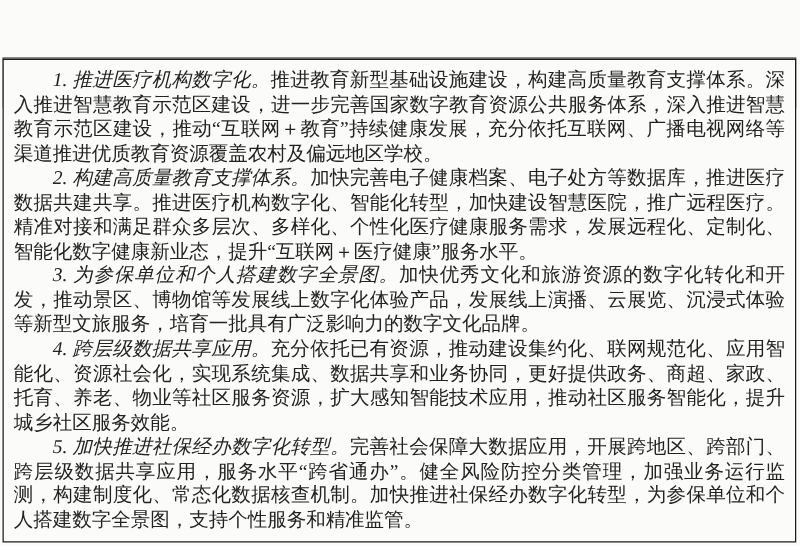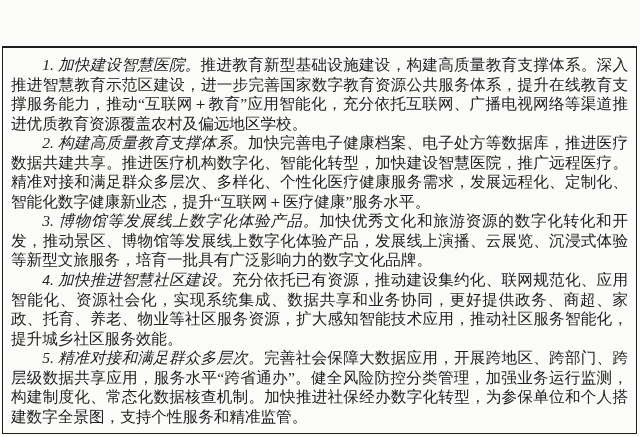--- a/index.html
+++ b/index.html
@@ -74,25 +74,25 @@
 <body>
 
 <div class="doc-page">
 
   <div class="title-box">
     <span class="title-text">专栏 8　社会服务数字化提升工程</span>
   </div>
 
   <div class="body-box">
 
-    <p class="para"><span class="para-lead">1. </span><span class="para-lead">加快建设智慧医院。</span><span class="para-body">推进教育新型基础设施建设，构建高质量教育支撑体系。深入推进智慧教育示范区建设，进一步完善国家数字教育资源公共服务体系，提升在线教育支撑服务能力，推动“互联网＋教育”应用智能化，充分依托互联网、广播电视网络等渠道推进优质教育资源覆盖农村及偏远地区学校。</span></p>
+    <p class="para"><span class="para-lead">1. </span><span class="para-lead">推进医疗机构数字化。</span><span class="para-body">推进教育新型基础设施建设，构建高质量教育支撑体系。深入推进智慧教育示范区建设，进一步完善国家数字教育资源公共服务体系，深入推进智慧教育示范区建设，推动“互联网＋教育”持续健康发展，充分依托互联网、广播电视网络等渠道推进优质教育资源覆盖农村及偏远地区学校。</span></p>
 
     <p class="para"><span class="para-lead">2. </span><span class="para-lead">构建高质量教育支撑体系。</span><span class="para-body">加快完善电子健康档案、电子处方等数据库，推进医疗数据共建共享。推进医疗机构数字化、智能化转型，加快建设智慧医院，推广远程医疗。精准对接和满足群众多层次、多样化、个性化医疗健康服务需求，发展远程化、定制化、智能化数字健康新业态，提升“互联网＋医疗健康”服务水平。</span></p>
 
-    <p class="para"><span class="para-lead">3. </span><span class="para-lead">博物馆等发展线上数字化体验产品。</span><span class="para-body">加快优秀文化和旅游资源的数字化转化和开发，推动景区、博物馆等发展线上数字化体验产品，发展线上演播、云展览、沉浸式体验等新型文旅服务，培育一批具有广泛影响力的数字文化品牌。</span></p>
+    <p class="para"><span class="para-lead">3. </span><span class="para-lead">为参保单位和个人搭建数字全景图。</span><span class="para-body">加快优秀文化和旅游资源的数字化转化和开发，推动景区、博物馆等发展线上数字化体验产品，发展线上演播、云展览、沉浸式体验等新型文旅服务，培育一批具有广泛影响力的数字文化品牌。</span></p>
 
-    <p class="para"><span class="para-lead">4. </span><span class="para-lead">加快推进智慧社区建设。</span><span class="para-body">充分依托已有资源，推动建设集约化、联网规范化、应用智能化、资源社会化，实现系统集成、数据共享和业务协同，更好提供政务、商超、家政、托育、养老、物业等社区服务资源，扩大感知智能技术应用，推动社区服务智能化，提升城乡社区服务效能。</span></p>
+    <p class="para"><span class="para-lead">4. </span><span class="para-lead">跨层级数据共享应用。</span><span class="para-body">充分依托已有资源，推动建设集约化、联网规范化、应用智能化、资源社会化，实现系统集成、数据共享和业务协同，更好提供政务、商超、家政、托育、养老、物业等社区服务资源，扩大感知智能技术应用，推动社区服务智能化，提升城乡社区服务效能。</span></p>
 
-    <p class="para"><span class="para-lead">5. </span><span class="para-lead">精准对接和满足群众多层次。</span><span class="para-body">完善社会保障大数据应用，开展跨地区、跨部门、跨层级数据共享应用，服务水平“跨省通办”。健全风险防控分类管理，加强业务运行监测，构建制度化、常态化数据核查机制。加快推进社保经办数字化转型，为参保单位和个人搭建数字全景图，支持个性服务和精准监管。</span></p>
+    <p class="para"><span class="para-lead">5. </span><span class="para-lead">加快推进社保经办数字化转型。</span><span class="para-body">完善社会保障大数据应用，开展跨地区、跨部门、跨层级数据共享应用，服务水平“跨省通办”。健全风险防控分类管理，加强业务运行监测，构建制度化、常态化数据核查机制。加快推进社保经办数字化转型，为参保单位和个人搭建数字全景图，支持个性服务和精准监管。</span></p>
 
   </div>
 
 </div>
 
 </body></html>

